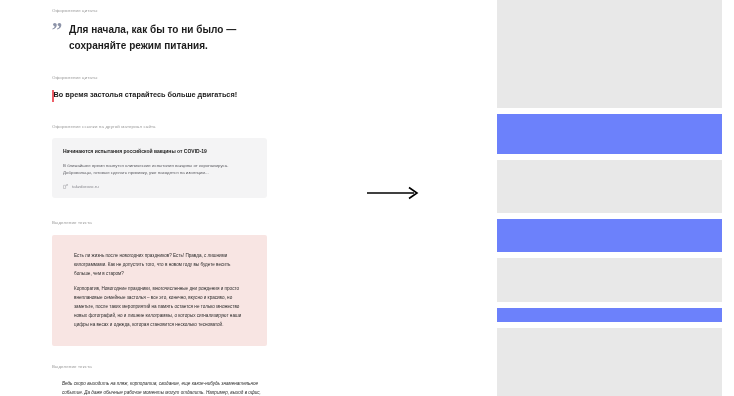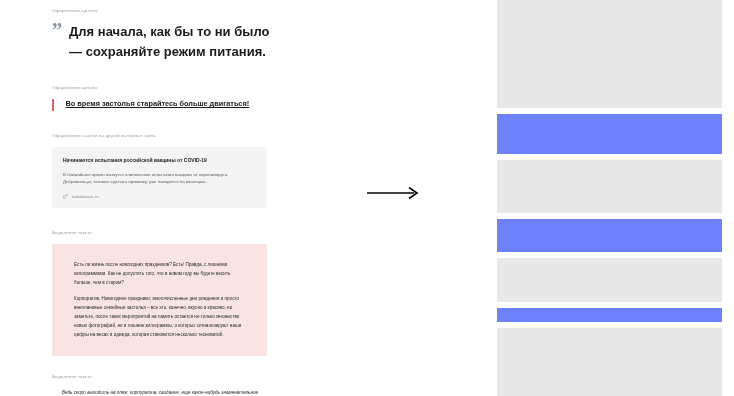--- a/index.html
+++ b/index.html
@@ -51,34 +51,33 @@
     font-family: "Liberation Serif", serif;
     font-size: 20px;
     line-height: 0.72;
     font-weight: 700;
     color: #8c93a8;
     flex: 0 0 auto;
     margin-top: 1px;
     transform: scaleX(1.05);
   }
   .quote-text {
-    font-size: 13px;
+    font-size: 10px;
     font-weight: 700;
     line-height: 1.55;
     color: #1b1b1b;
     letter-spacing: 0.02px;
     max-width: 210px;
   }
 
   
   .bar-quote {
     display: flex;
     align-items: stretch;
-    gap: 12px;
-    text-decoration: underline;
+    gap: 0;
   }
   .bar-accent {
     width: 1.6px;
     background: #ed5e68;
     flex: 0 0 auto;
   }
   .bar-quote-text {
     font-size: 7.3px;
     font-weight: 700;
     line-height: 1.5;

